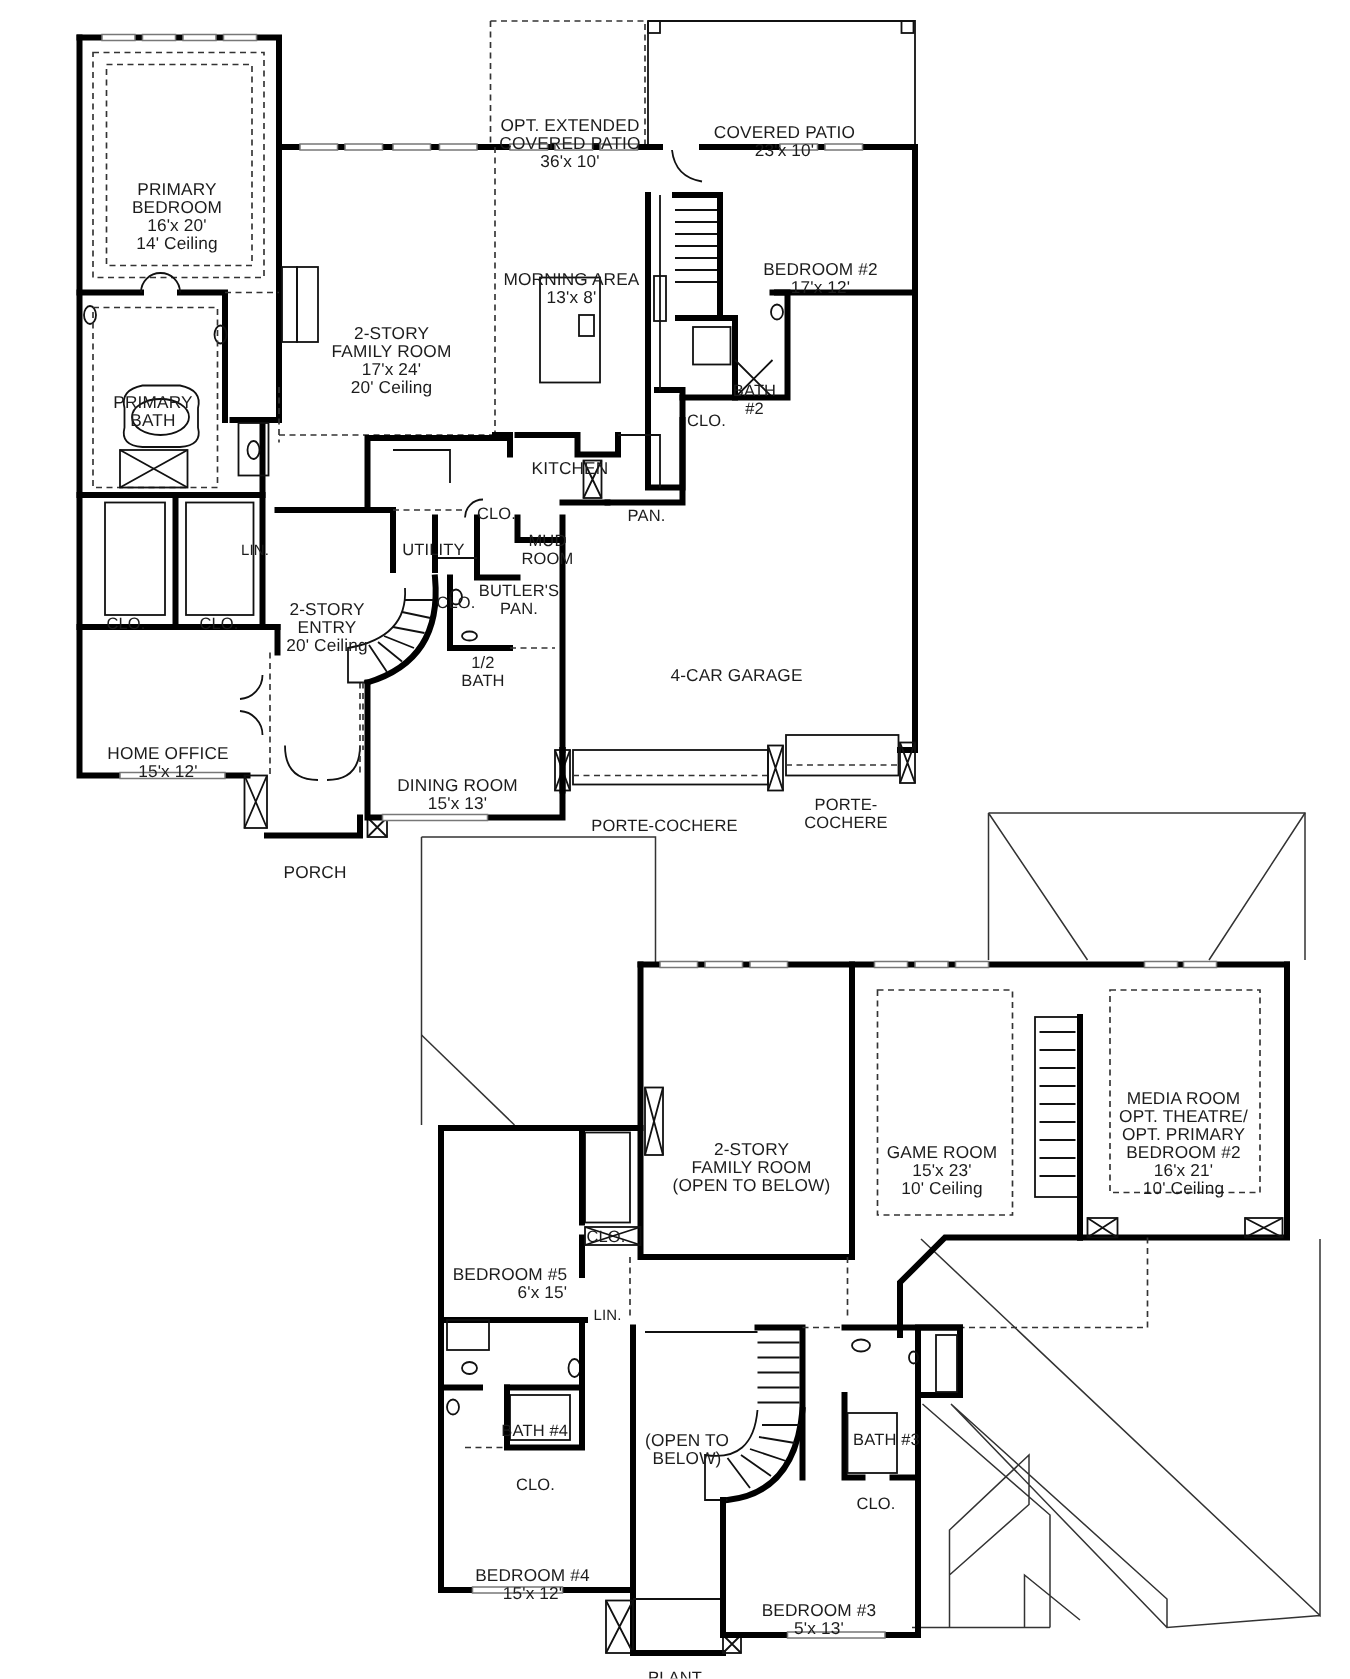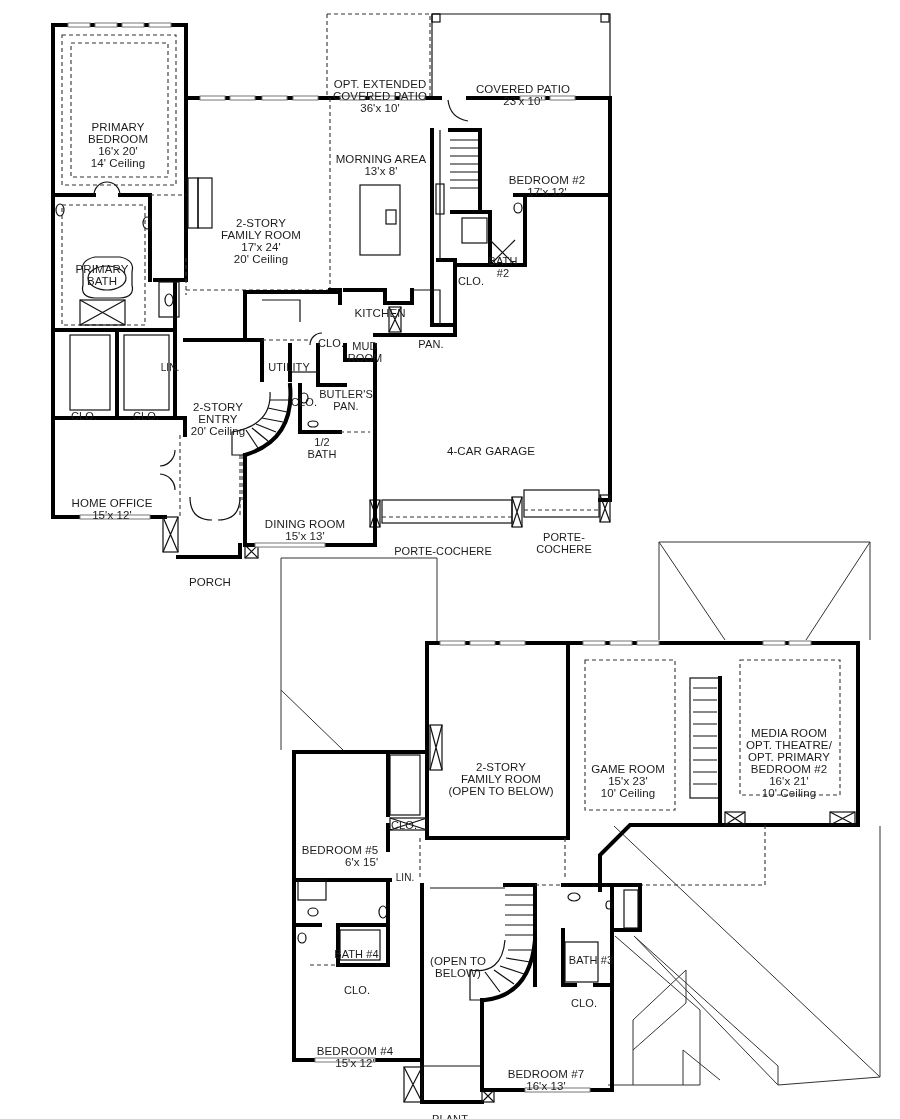--- a/index.html
+++ b/index.html
@@ -257,21 +257,21 @@
 <div class="lbl" style="left:523px;top:42px;">
   <span>COVERED PATIO</span>
   <span>23'x 10'</span>
 </div>
 <div class="lbl" style="left:261px;top:176px;">
   <span>2-STORY</span>
   <span>FAMILY ROOM</span>
   <span>17'x 24'</span>
   <span>20' Ceiling</span>
 </div>
-<div class="lbl" style="left:381px;top:112px;">
+<div class="lbl" style="left:381px;top:140px;">
   <span>MORNING AREA</span>
   <span>13'x 8'</span>
 </div>
 <div class="lbl" style="left:547px;top:133px;">
   <span>BEDROOM #2</span>
   <span>17'x 12'</span>
 </div>
 <div class="lbl" style="left:102px;top:222px;">
   <span>PRIMARY</span>
   <span>BATH</span>
@@ -282,21 +282,21 @@
 </div>
 <div class="lbl sm" style="left:471px;top:234px;">
   <span>CLO.</span>
 </div>
 <div class="lbl" style="left:380px;top:266px;">
   <span>KITCHEN</span>
 </div>
 <div class="lbl sm" style="left:331px;top:296px;">
   <span>CLO.</span>
 </div>
-<div class="lbl sm" style="left:365px;top:299px;">
+<div class="lbl sm" style="left:365px;top:314px;">
   <span>MUD</span>
   <span>ROOM</span>
 </div>
 <div class="lbl sm" style="left:431px;top:297px;">
   <span>PAN.</span>
 </div>
 <div class="lbl sm" style="left:289px;top:320px;">
   <span>UTILITY</span>
 </div>
 <div class="lbl sm" style="left:170px;top:321px;font-size:10px;">
@@ -389,20 +389,20 @@
   <span>BATH #3</span>
 </div>
 <div class="lbl sm" style="left:584px;top:956px;">
   <span>CLO.</span>
 </div>
 <div class="lbl" style="left:355px;top:1004px;">
   <span>BEDROOM #4</span>
   <span>15'x 12'</span>
 </div>
 <div class="lbl" style="left:546px;top:1027px;">
-  <span>BEDROOM #7</span>
-  <span>16'x 13'</span>
+  <span>BEDROOM #3</span>
+  <span>5'x 13'</span>
 </div>
 <div class="lbl sm" style="left:450px;top:1072px;">
   <span>PLANT</span>
   <span>SHELF</span>
 </div>
 </div>
 
 </body></html>

